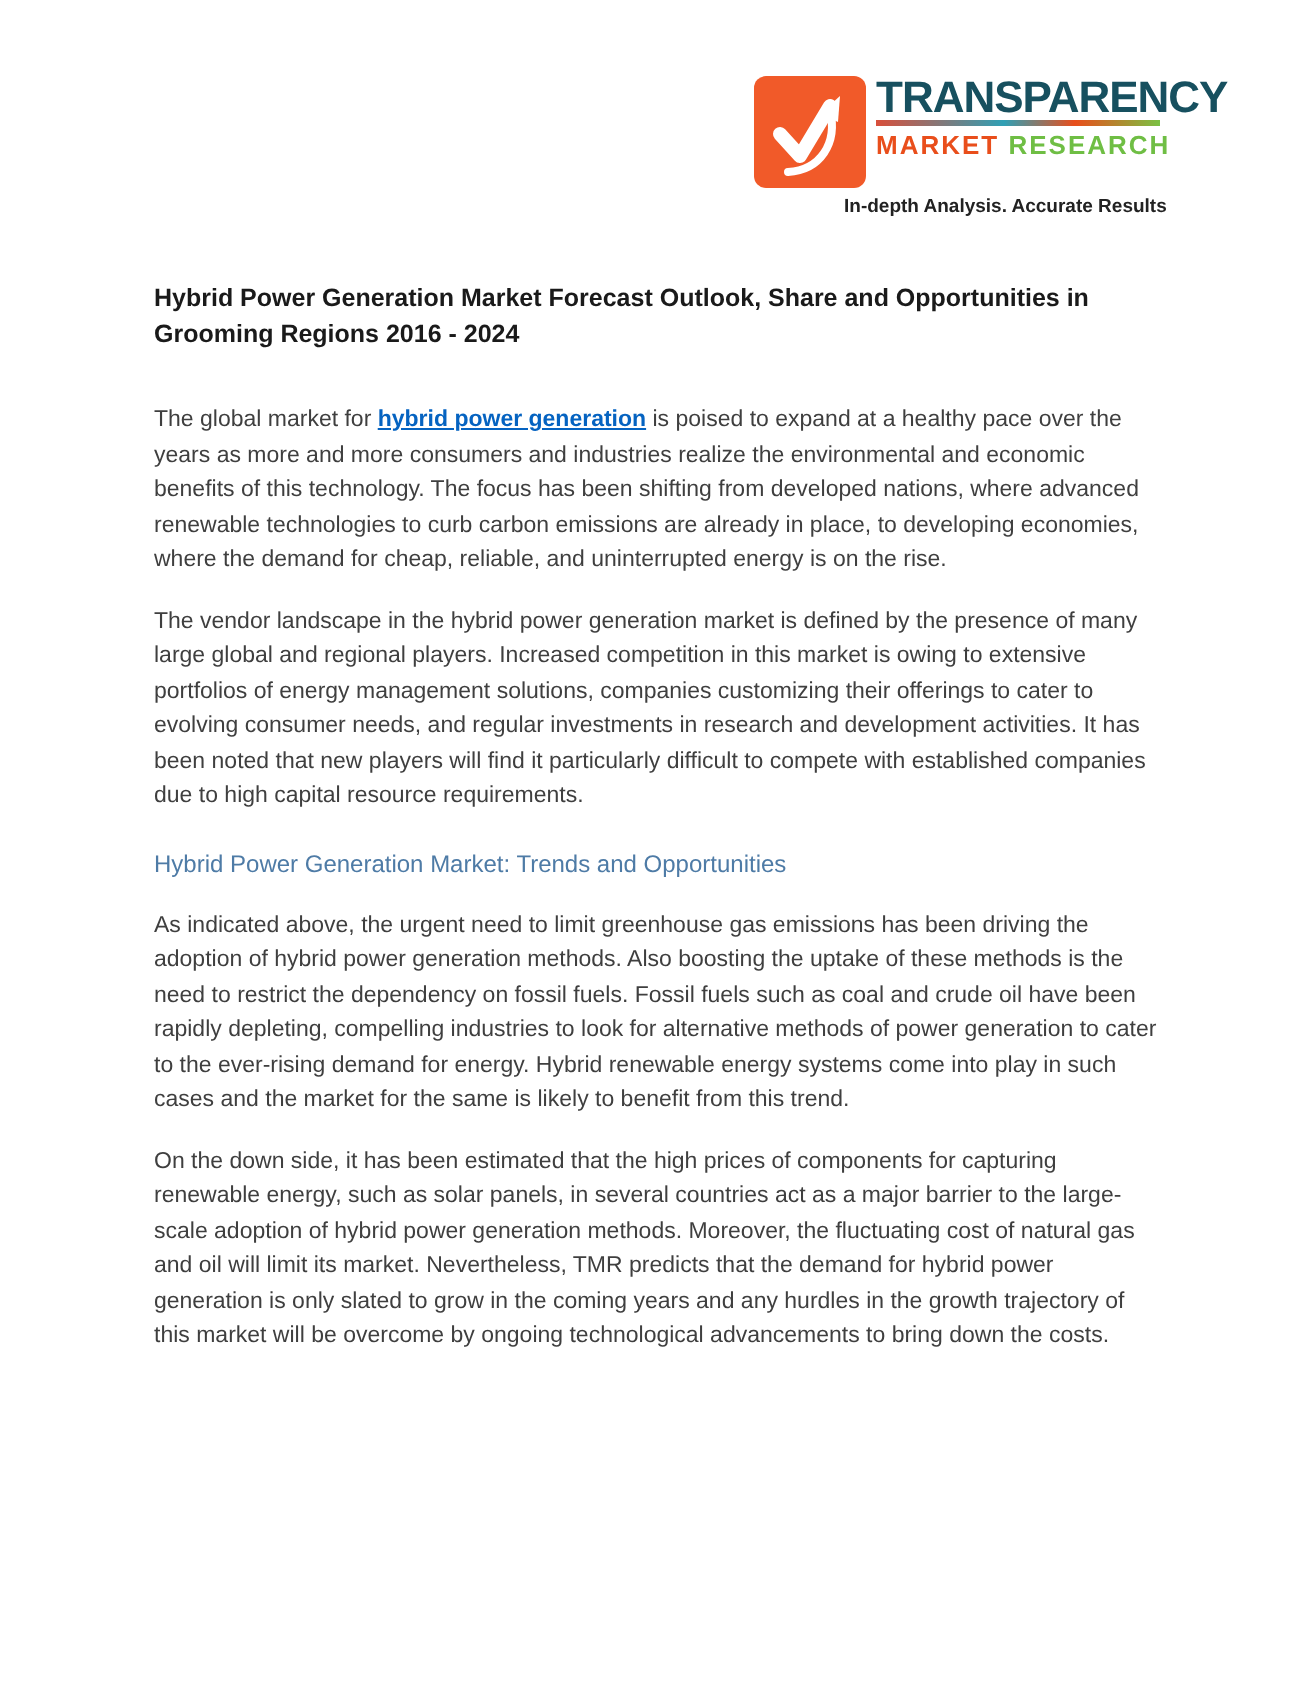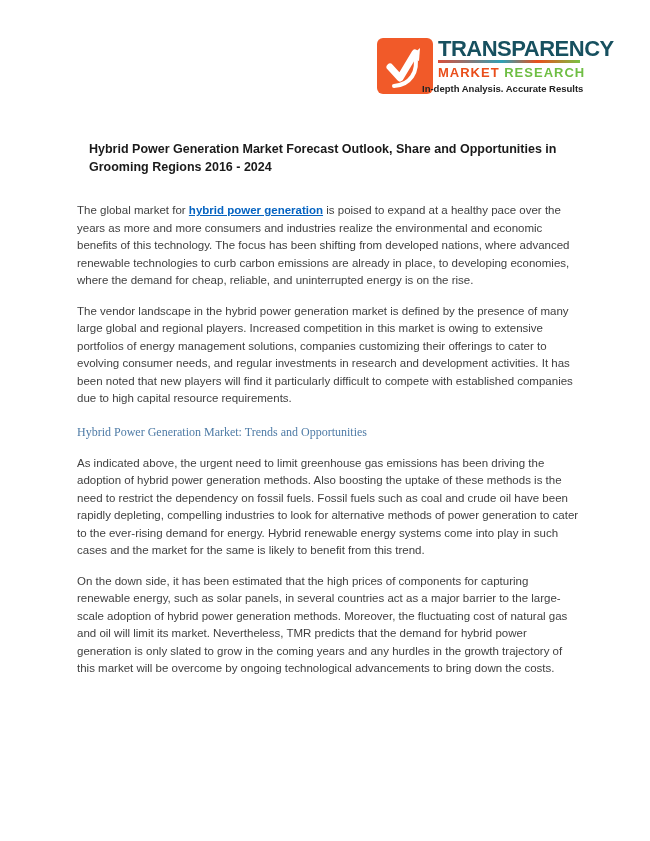--- a/index.html
+++ b/index.html
@@ -31,37 +31,37 @@
     background:linear-gradient(90deg,#D94F3B 0%,#2FA0B5 45%,#E94E1B 70%,#7AC143 100%);
   }
   .logo-subtitle{
     font-size:13px;font-weight:bold;letter-spacing:1px;
     text-align:left;line-height:15px;white-space:nowrap;
   }
   .logo-market{color:#E94E1B;}
   .logo-research{color:#6FBE44;}
   .logo-tagline{
     font-size:9.5px;font-weight:bold;color:#222222;
-    margin-left:-16px;margin-top:3px;white-space:nowrap;
+    margin-left:-16px;margin-top:18px;white-space:nowrap;
   }
   
   .doc{
     position:absolute;left:77px;top:140px;width:502px;
   }
   .doc-title{
     font-size:12.5px;font-weight:bold;color:#1a1a1a;
-    line-height:18px;margin:0 0 26px 12px;
+    line-height:18px;margin:0 0 26px 0;
   }
   .doc p{
     font-size:11.5px;color:#3F3F3F;line-height:17.5px;
     margin:0 0 13px 0;
   }
   .section-heading{
     font-size:12px;font-weight:normal;color:#4E7BA6;
-    line-height:15px;margin:17px 0 15px 0;font-family:Liberation Serif, serif;
+    line-height:15px;margin:17px 0 15px 0;
   }
   .doclink{
     color:#0563C1;font-weight:bold;text-decoration:underline;cursor:pointer;margin-top:33px;
   }
 </style>
 </head>
 <body>
 
 <div class="page">
 

